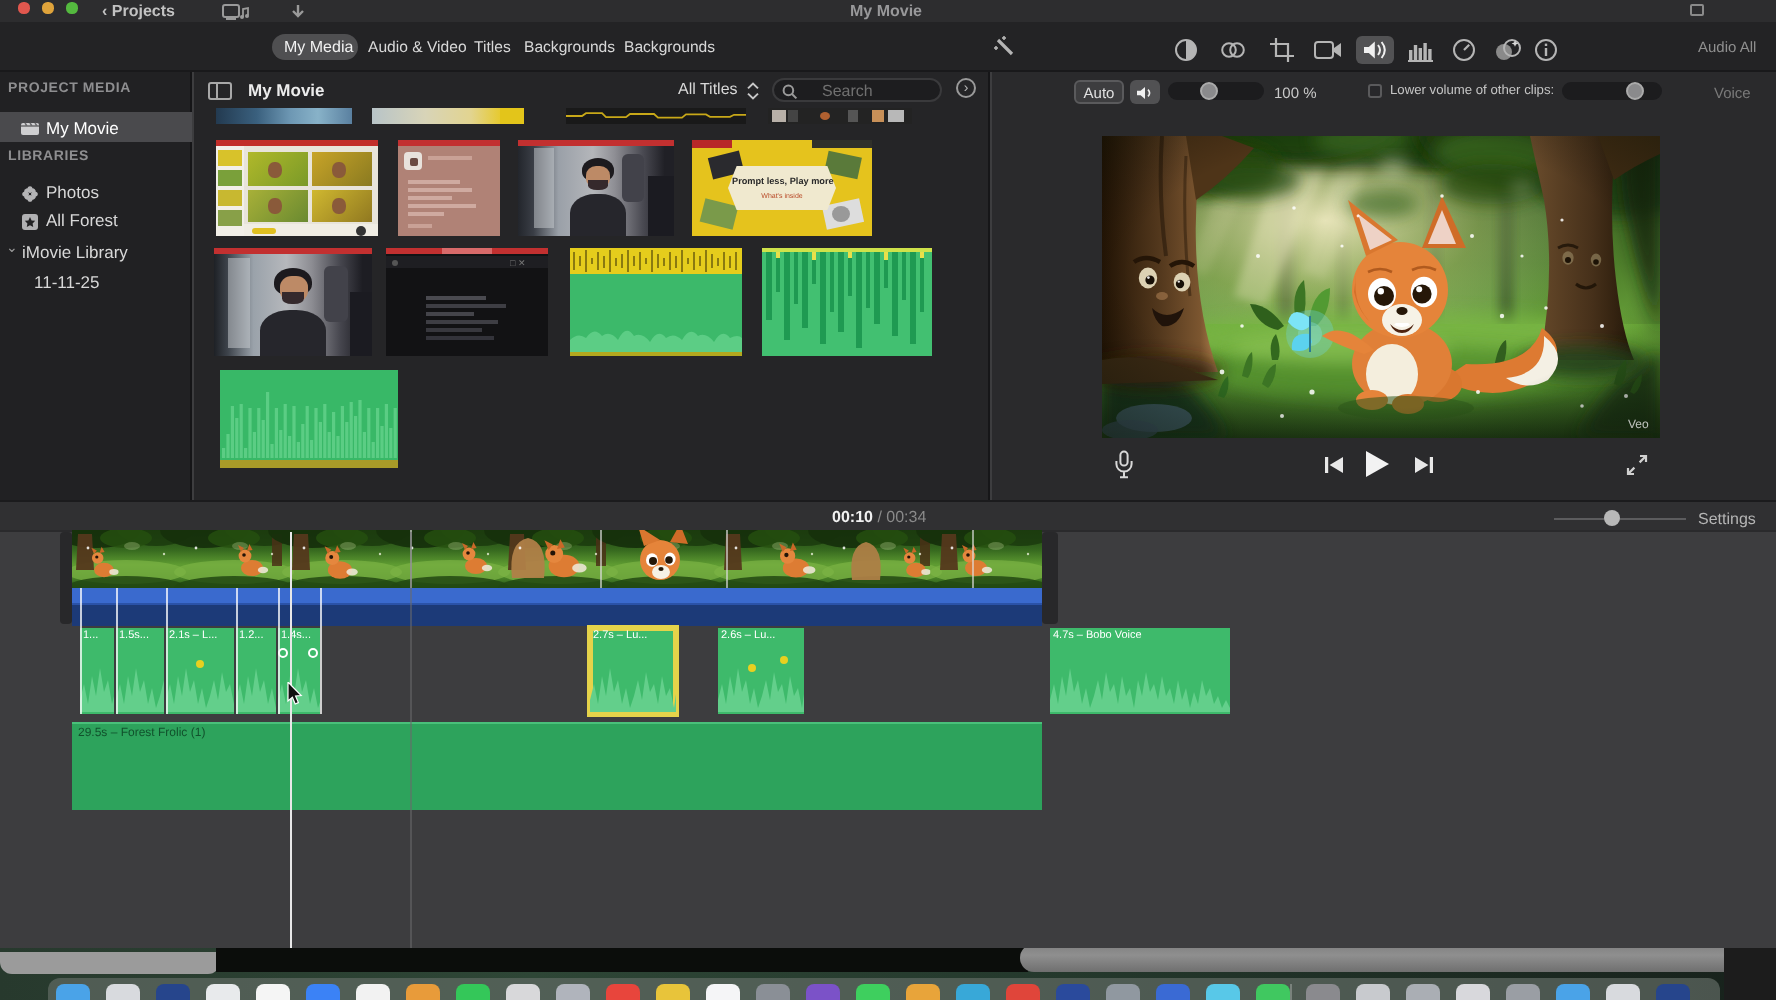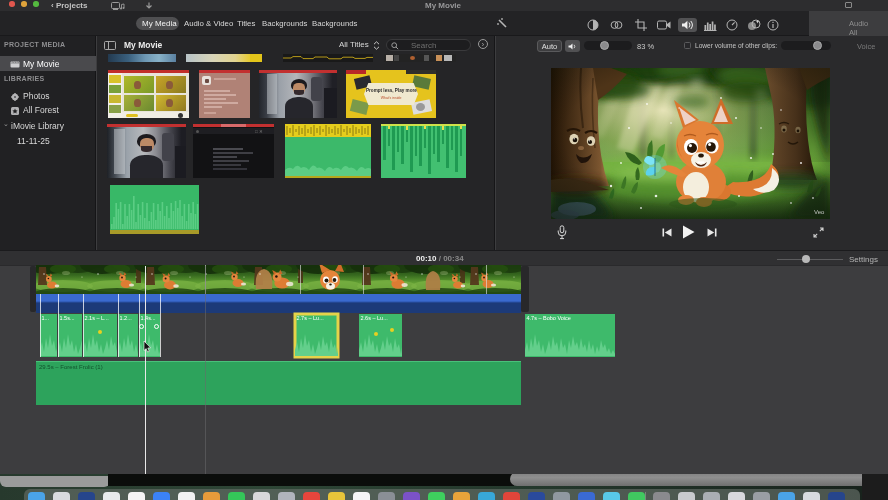--- a/index.html
+++ b/index.html
@@ -70,21 +70,21 @@
         <circle cx="10" cy="6.5" r="1" fill="#9a9a9a"></circle>
         <circle cx="12.5" cy="6" r="1" fill="#9a9a9a"></circle>
       </svg>
     <svg class="abs" style="left:145px;top:1.5px;" width="8" height="8" viewBox="0 0 8 8">
         <path d="M4 0.5 V5.5 M1.5 3.5 L4 6 L6.5 3.5" stroke="#9a9a9a" stroke-width="1.2" fill="none"></path>
       </svg>
     <div class="abs" style="left:425px;top:0.5px;font-size:8px;font-weight:bold;color:#98989a;">My Movie</div>
     <div class="abs" style="left:845px;top:2px;width:7px;height:6px;border:1px solid #8a8a8a;border-radius:1px;"></div>
   </div>
 
-  <div class="abs" style="left:0;top:11px;width:809px;height:25px;background:#232325;border-bottom:1px solid #19191b;">
+  <div class="abs" style="left:0;top:11px;width:888px;height:25px;background:#232325;border-bottom:1px solid #19191b;">
     <div class="abs" style="left:136px;top:6px;width:43px;height:13px;border-radius:7px;background:#4f4f51;"></div>
     <div class="abs" style="left:142px;top:8px;font-size:8px;color:#f2f2f2;">My Media</div>
     <div class="abs" style="left:184px;top:8px;font-size:7.8px;color:#d8d8d8;">Audio &amp; Video</div>
     <div class="abs" style="left:237px;top:8px;font-size:7.8px;color:#d8d8d8;">Titles</div>
     <div class="abs" style="left:262px;top:8px;font-size:7.8px;color:#d8d8d8;">Backgrounds</div>
     <div class="abs" style="left:312px;top:8px;font-size:7.8px;color:#d8d8d8;">Backgrounds</div>
 
     <svg class="abs" style="left:496px;top:6px;" width="13" height="13" viewBox="0 0 13 13">
       <line x1="3" y1="3" x2="10" y2="10" stroke="#b5b5b5" stroke-width="1.6"></line>
       <g stroke="#b5b5b5" stroke-width="0.8">
@@ -422,21 +422,21 @@
   <div class="abs" style="left:496px;top:36px;width:392px;height:214px;background:#2a2a2c;">
 
     <div class="abs" style="left:41px;top:4px;width:25px;height:12px;background:#3d3d3f;border:1px solid #5a5a5c;border-radius:3px;font-size:7.5px;color:#e0e0e0;text-align:center;line-height:11px;">Auto</div>
     <div class="abs" style="left:69px;top:4px;width:15px;height:12px;background:#515153;border-radius:3px;"></div>
     <svg class="abs" style="left:72px;top:6.5px;" width="9" height="7" viewBox="0 0 9 7">
       <path d="M0.5 2.4 h1.8 L4.5 0.5 V6.5 L2.3 4.6 H0.5 Z" fill="#f0f0f0"></path>
       <path d="M6 1.8 Q7.6 3.5 6 5.2" stroke="#f0f0f0" stroke-width="0.8" fill="none"></path>
     </svg>
     <div class="abs" style="left:88px;top:5px;width:48px;height:9px;background:#1c1c1e;border-radius:5px;"></div>
     <div class="abs" style="left:104px;top:5px;width:9px;height:9px;background:#8a8a8c;border-radius:50%;border:1px solid #aaa;"></div>
-    <div class="abs" style="left:141px;top:5.5px;font-size:7.5px;color:#cacaca;">83 %</div>
+    <div class="abs" style="left:141px;top:5.5px;font-size:7.5px;color:#cacaca;">100 %</div>
     <div class="abs" style="left:188px;top:6px;width:7px;height:7px;background:#27272a;border:1px solid #5a5a5c;border-radius:1.5px;"></div>
     <div class="abs" style="left:199px;top:6px;font-size:6.6px;color:#c5c5c5;">Lower volume of other clips:</div>
     <div class="abs" style="left:285px;top:5px;width:50px;height:9px;background:#1c1c1e;border-radius:5px;"></div>
     <div class="abs" style="left:317px;top:5px;width:9px;height:9px;background:#8a8a8c;border-radius:50%;border:1px solid #aaa;"></div>
     <div class="abs" style="left:361px;top:5.5px;font-size:7.5px;color:#7a7a7a;">Voice</div>
 
     <div class="abs" style="left:55px;top:32px;width:279px;height:151px;background:#000;overflow:hidden;" id="video">
       <svg width="279" height="151" viewBox="0 0 279 151">
         <defs>
           <linearGradient id="sky" x1="0" y1="0" x2="0" y2="1">
@@ -615,21 +615,21 @@
     <svg class="abs" style="left:211px;top:192px;" width="10" height="9" viewBox="0 0 10 9">
       <rect x="7.9" y="0.5" width="1.6" height="8" fill="#e8e8e8"></rect>
       <path d="M0.5 0.5 V8.5 L7.2 4.5 Z" fill="#e8e8e8"></path>
     </svg>
     <svg class="abs" style="left:317px;top:191px;" width="11" height="11" viewBox="0 0 11 11">
       <path d="M6.8 4.2 L10 1 M7 1 H10 V4 M4.2 6.8 L1 10 M1 7 V10 H4" stroke="#d0d0d0" stroke-width="1.1" fill="none"></path>
     </svg>
   </div>
 
   <div class="abs" style="left:0;top:250px;width:888px;height:16px;background:#303032;border-top:1px solid #1b1b1d;border-bottom:1px solid #2a2a2c;">
-    <div class="abs" style="left:416px;top:3px;font-size:8px;color:#f0f0f0;font-weight:bold;">00:10 <span style="color:#8a8a8a;font-weight:bold;margin-top:15px;">/ 00:34</span></div>
+    <div class="abs" style="left:416px;top:3px;font-size:8px;color:#f0f0f0;font-weight:bold;">00:10 <span style="color:#8a8a8a;font-weight:normal;margin-top:15px;">/ 00:34</span></div>
     <div class="abs" style="left:777px;top:7.5px;width:66px;height:1.5px;background:#5c5c5e;"></div>
     <div class="abs" style="left:802px;top:4px;width:8px;height:8px;background:#b8b8b8;border-radius:50%;"></div>
     <div class="abs" style="left:849px;top:3.5px;font-size:8px;color:#b5b5b5;">Settings</div>
   </div>
 
   <div class="abs" style="left:0;top:266px;width:888px;height:208px;background:#3d3d3f;">
 
     <div class="abs" style="left:30px;top:0;width:6px;height:46px;background:#28282a;border-radius:2px;"></div>
     <div class="abs" style="left:521px;top:0;width:8px;height:46px;background:#28282a;border-radius:2px;"></div>
 

